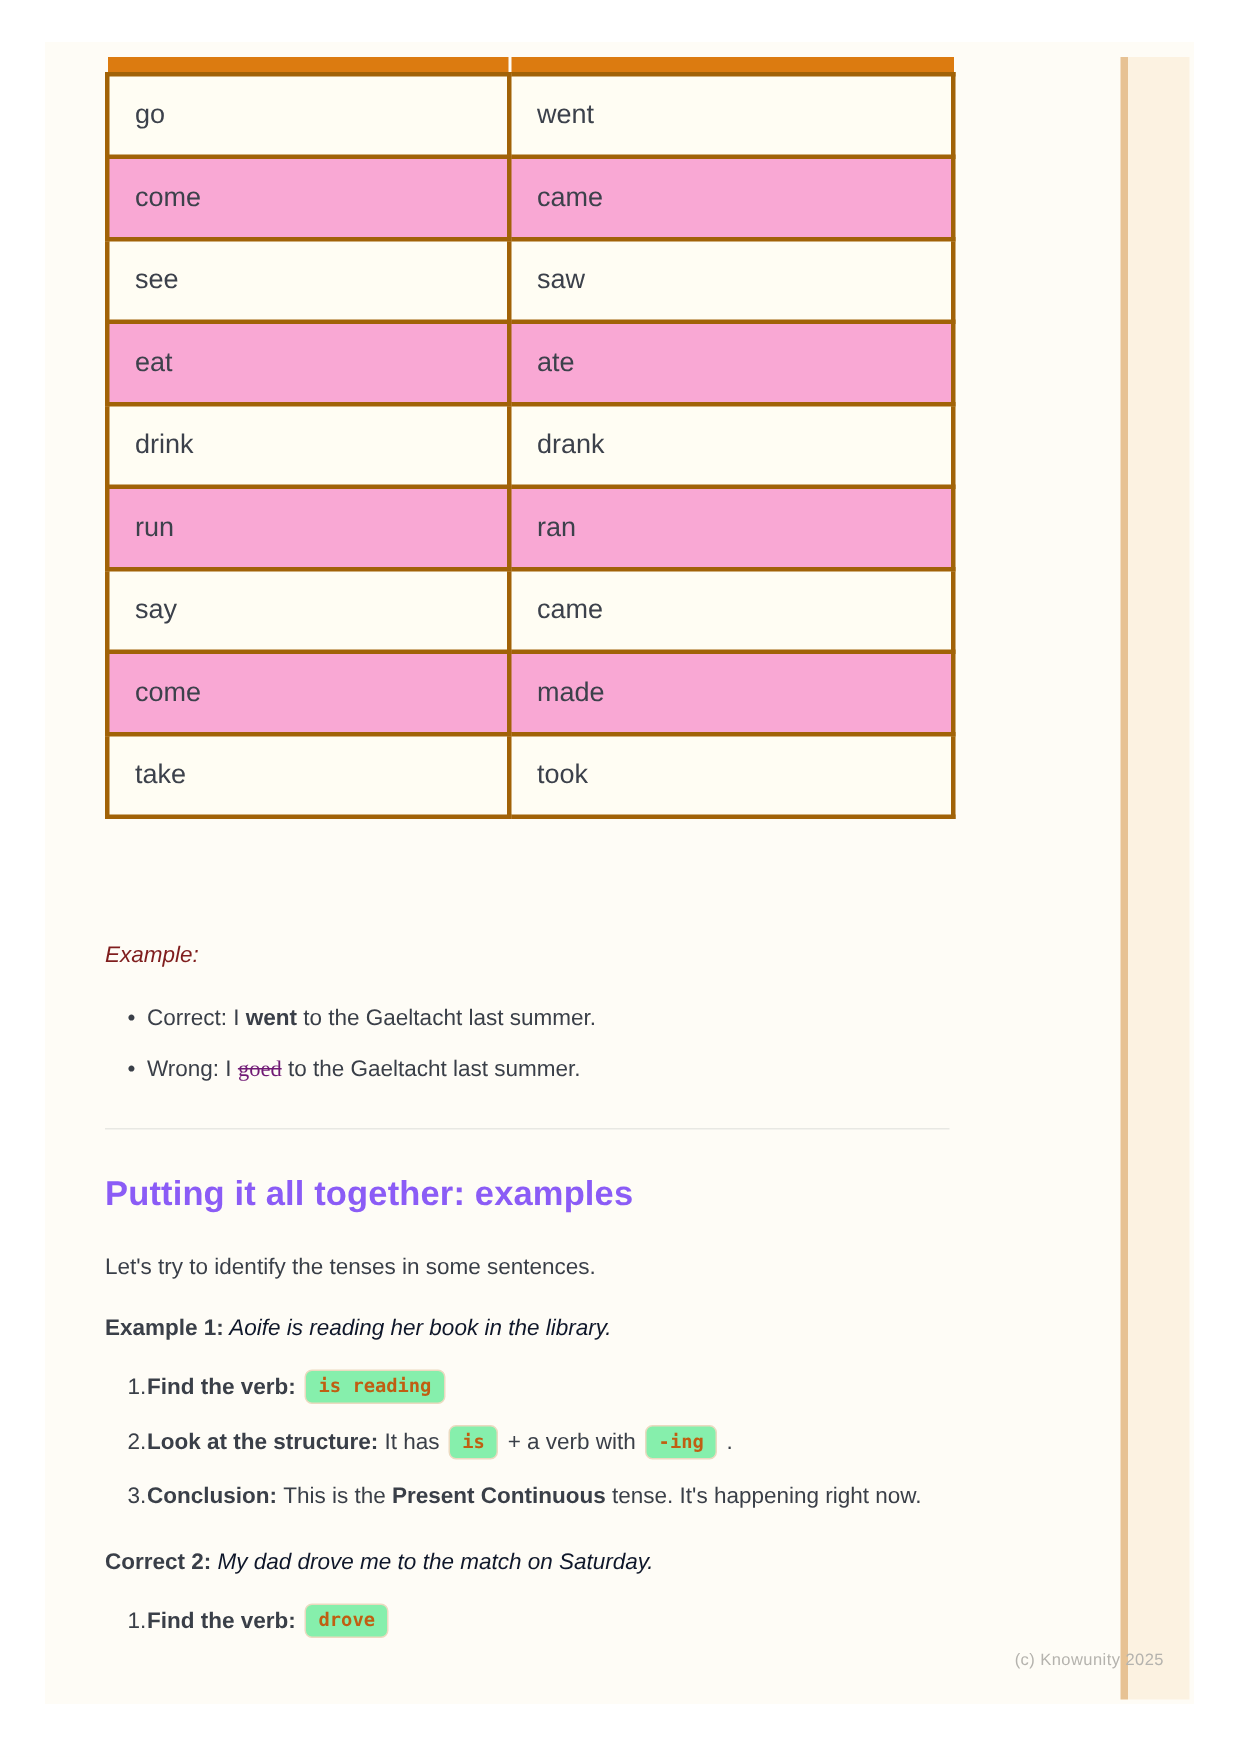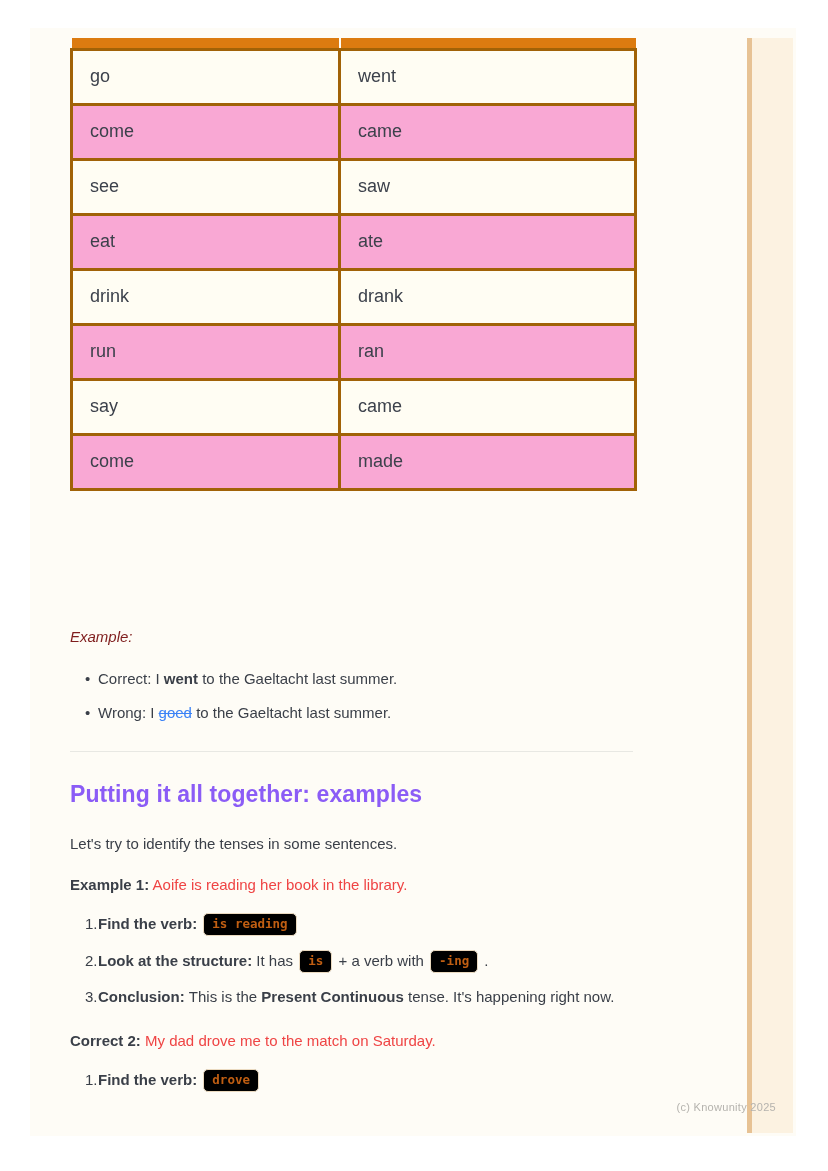--- a/index.html
+++ b/index.html
@@ -69,49 +69,49 @@
   }
   .example-label {
     margin-top: 28px;
     font-style: italic;
     color: #7f1d1d;
   }
   ul.bullets { margin-top: 21px; list-style: none; padding-left: 15px; }
   ul.bullets li { position: relative; padding-left: 13px; margin-bottom: 12px; }
   ul.bullets .bullet-mark { position: absolute; left: 0; top: 0; }
   .bold { font-weight: bold; }
-  .strike { color: #3b82f6; text-decoration: line-through; }
+  .strike { color: #701a75; text-decoration: line-through; font-family: Liberation Serif, serif; }
 
   hr.divider {
     margin-top: 28px;
     border: none;
     border-top: 1px solid #e8e8e3;
   }
   h2.section-heading {
     margin-top: 26px;
     font-size: 23px;
     font-weight: bold;
     color: #8b5cf6;
     letter-spacing: 0.1px;
   }
   p.intro { margin-top: 22px; }
   p.ex-label { margin-top: 20px; }
-  p.ex-label .italic-sentence { color: #ef4444; }
+  p.ex-label .italic-sentence { font-style: italic; color: #0f172a; }
 
   ol.steps { margin-top: 16px; list-style: none; padding-left: 15px; }
   ol.steps li { position: relative; padding-left: 13px; margin-bottom: 11px; line-height: 1.7; }
   ol.steps .num { position: absolute; left: 0; top: 0; }
 
   .code-badge {
     display: inline-block;
     font-family: "DejaVu Sans Mono", monospace;
     font-size: 12.5px;
     font-weight: bold;
     color: #c05e12;
-    background: #000000;
+    background: #86efac;
     border: 1px solid #ebdac0;
     border-radius: 5px;
     padding: 2px 8px 3px 8px;
     line-height: 1.3;
     margin: 0 2px;
     vertical-align: 1px;
   }
 
   .watermark {
     position: absolute;
@@ -166,20 +166,24 @@
         <td class="cell">ran</td>
       </tr>
       <tr class="row-odd">
         <td class="cell">say</td>
         <td class="cell">came</td>
       </tr>
       <tr class="row-even">
         <td class="cell">come</td>
         <td class="cell">made</td>
       </tr>
+      <tr class="row-odd">
+        <td class="cell">take</td>
+        <td class="cell">took</td>
+      </tr>
     </tbody>
   </table>
 
   <div class="content">
 
     <p class="example-label">Example:</p>
 
     <ul class="bullets">
       <li>
         <span class="bullet-mark">•</span><span>Correct: I </span><span class="bold">went</span><span> to the Gaeltacht last summer.</span>

